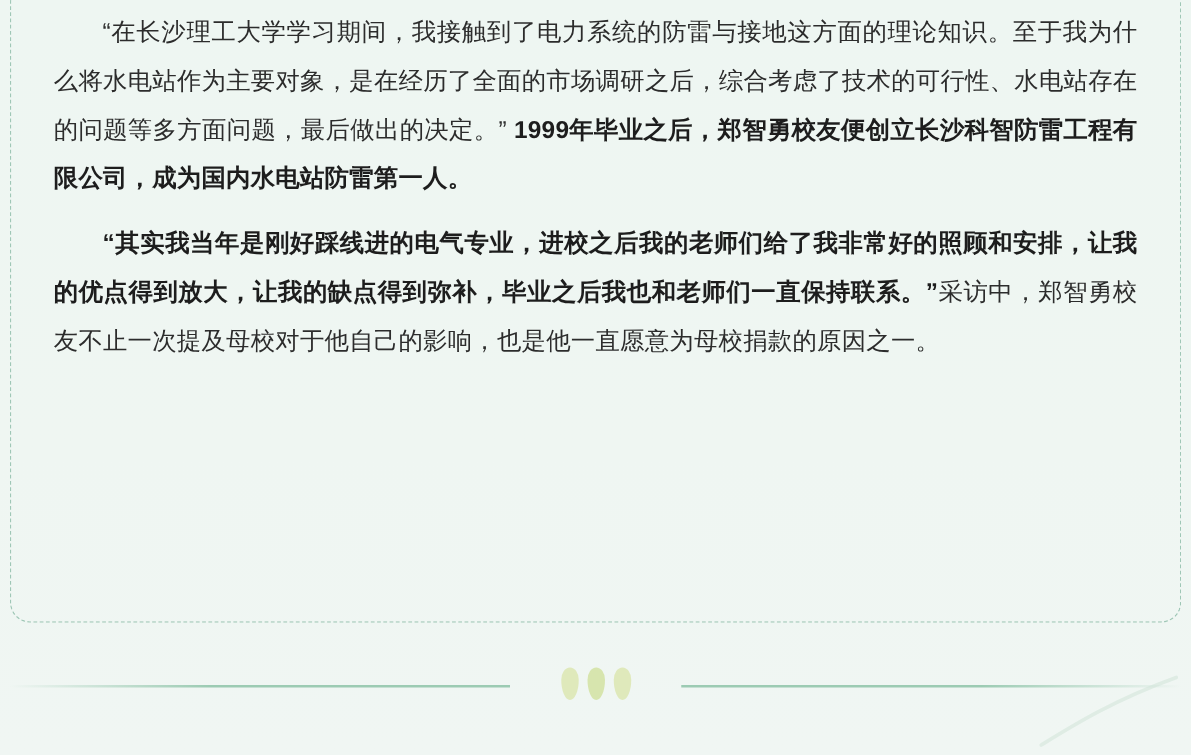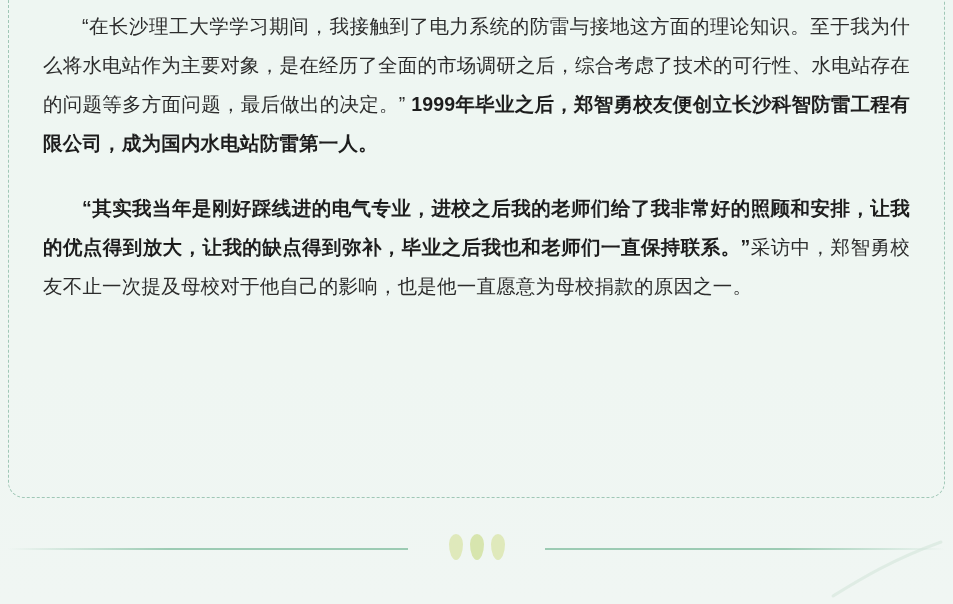--- a/index.html
+++ b/index.html
@@ -43,21 +43,21 @@
   }
   .indent {
     text-indent: 2em;
   }
   .b {
     font-weight: bold;
     color: #1d1d1d;
   }
   
   .gap-1 { margin-top: 18px; }
-  .gap-2 { margin-top: 26px; }
+  .gap-2 { margin-top: 13px; }
 
   
   .divider-wrap {
     position: absolute;
     left: 0;
     top: 528px;
     width: 953px;
     height: 42px;
   }
   .divider-line {

